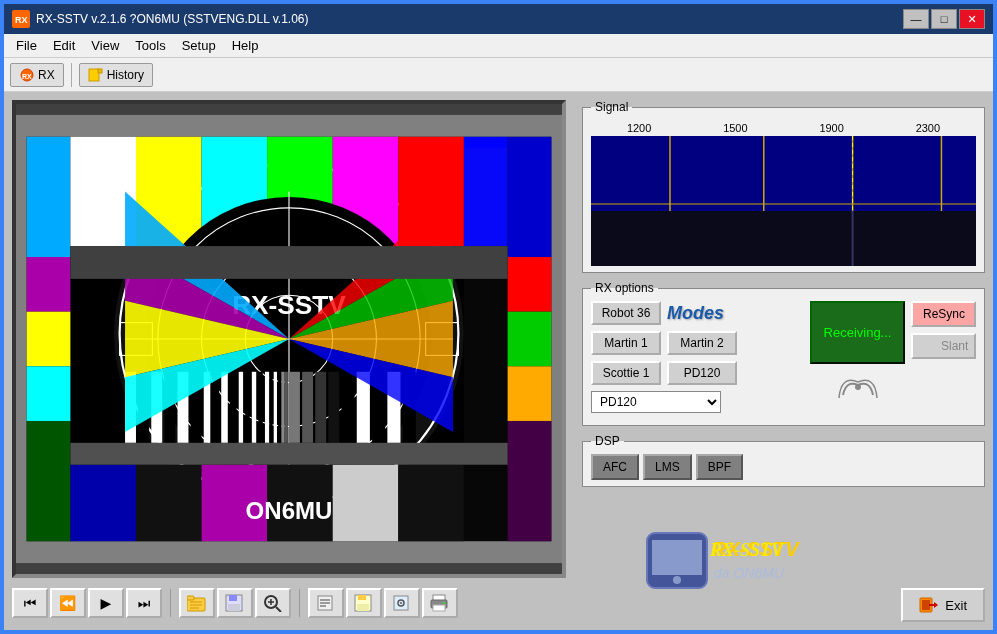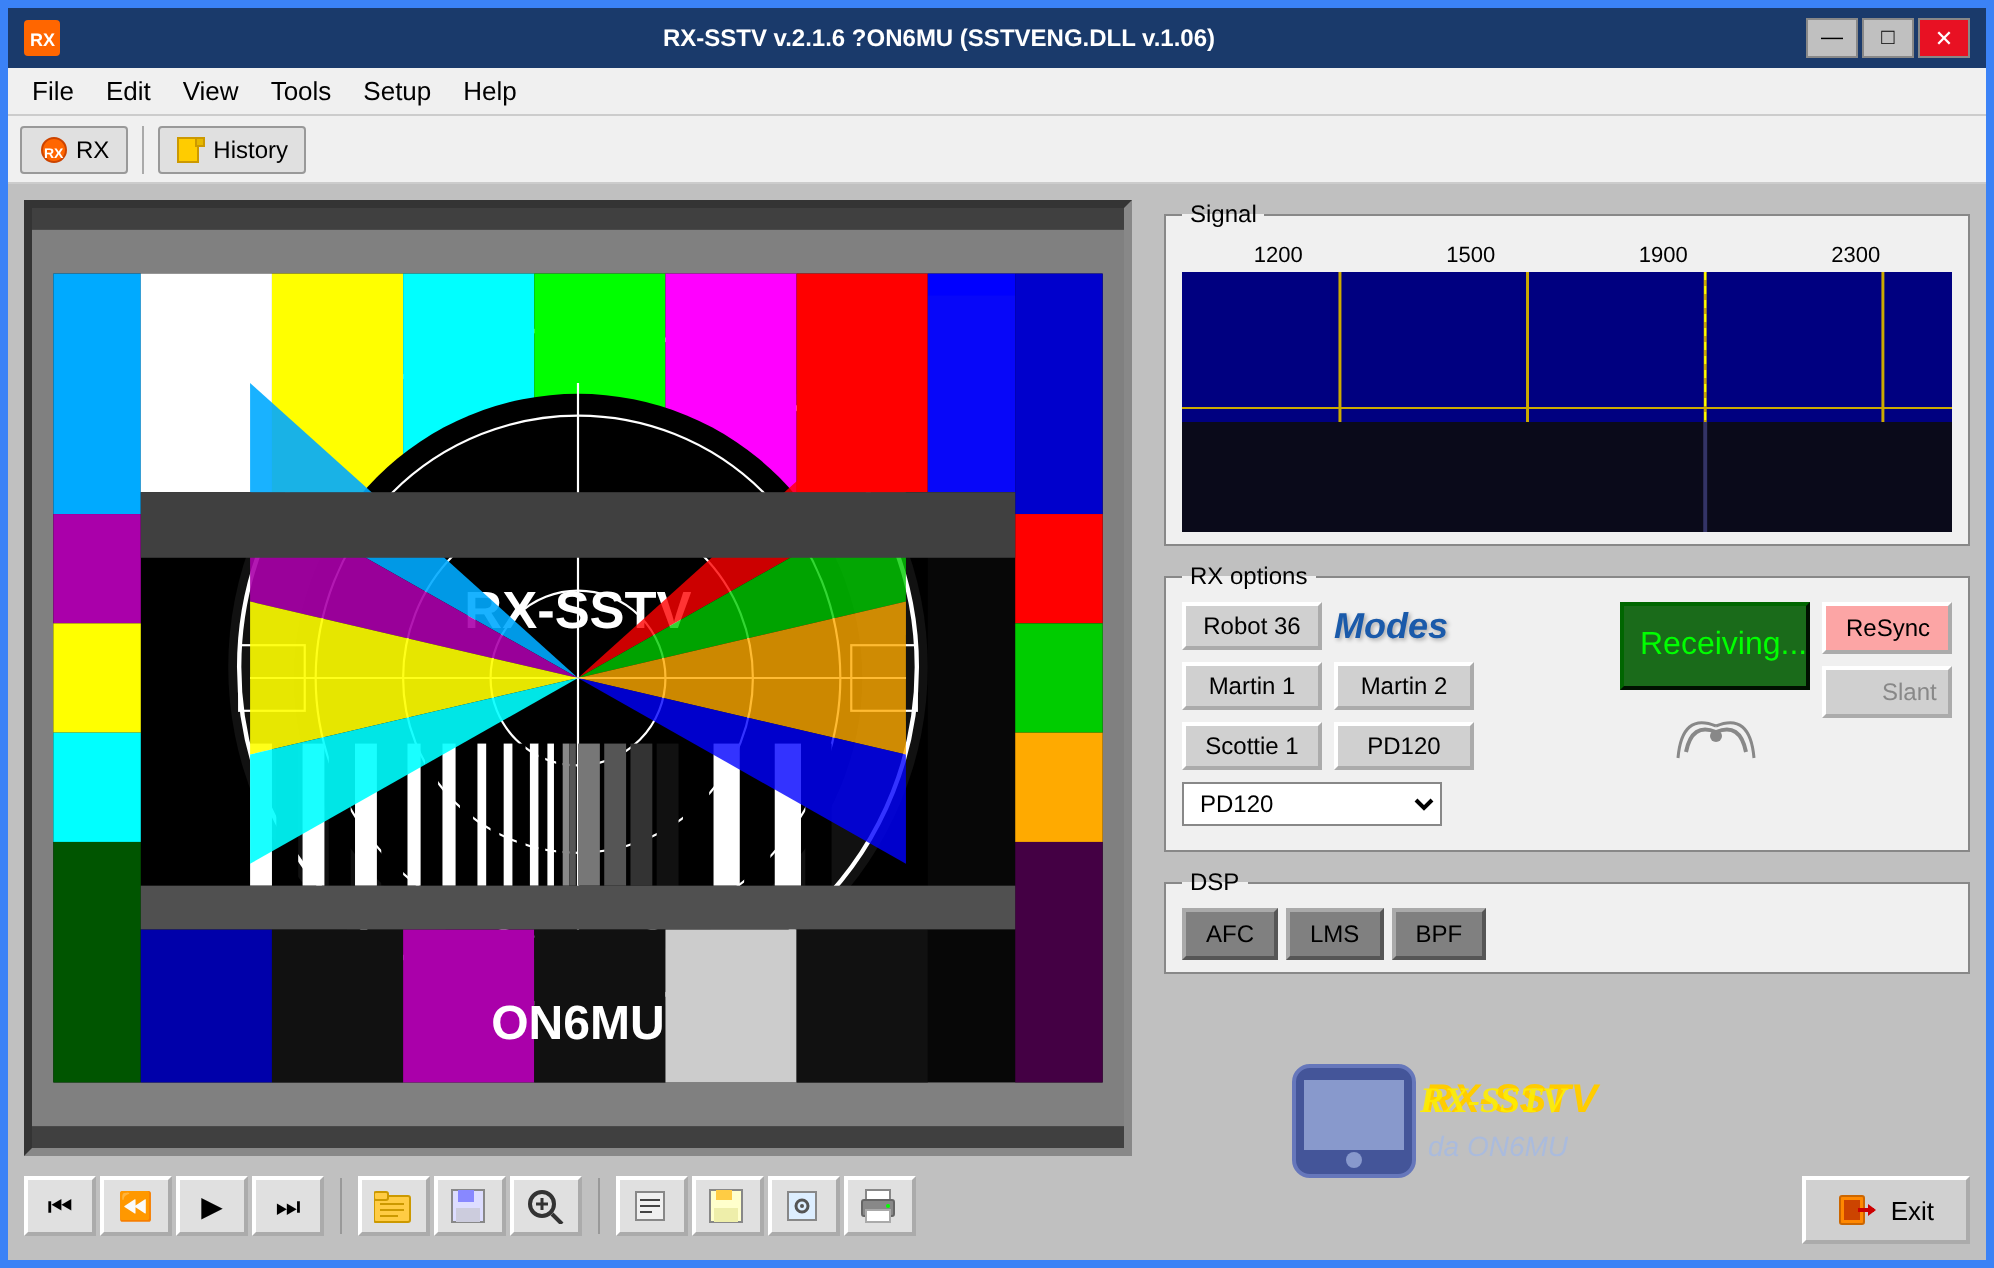--- a/index.html
+++ b/index.html
@@ -41,22 +41,21 @@
       display: flex;
       align-items: center;
       justify-content: center;
       color: white;
       font-size: 10px;
       font-weight: bold;
     }
     .title-bar-text {
       flex: 1;
       font-size: 12px;
-      font-weight: bold;
-      text-align: center;
+      font-weight: normal;
     }
     .title-bar-buttons {
       display: flex;
       gap: 2px;
     }
     .title-btn {
       width: 26px;
       height: 20px;
       background: #c0c0c0;
       border: 1px solid #888;
@@ -606,21 +605,21 @@
                 <option>Scottie 1</option>
                 <option>Scottie 2</option>
               </select>
             </div>
           </div>
 
           <div class="rx-right">
             <div class="rx-right-top">
 
               <div style="display:flex;flex-direction:column;gap:6px;align-items:center;">
-                <button class="receiving-btn" style="background:#1a6b1a;color:#00ff00;border:2px outset #006600;padding:11px 8px;font-size:16px;width:95px;text-align:center;">Receiving...</button>
+                <button class="receiving-btn" style="background:#1a6b1a;color:#00ff00;border:2px outset #006600;padding:22px 8px;font-size:13px;width:95px;text-align:center;">Receiving...</button>
                 <div class="antenna-icon">
                   <svg width="50" height="30" viewBox="0 0 50 30">
 
                     <path d="M10,25 Q13,10 25,15" fill="none" stroke="#888" stroke-width="2"></path>
                     <path d="M6,28 Q8,5 25,12" fill="none" stroke="#888" stroke-width="1.5"></path>
                     <path d="M40,25 Q37,10 25,15" fill="none" stroke="#888" stroke-width="2"></path>
                     <path d="M44,28 Q42,5 25,12" fill="none" stroke="#888" stroke-width="1.5"></path>
                     <circle cx="25" cy="17" r="3" fill="#888"></circle>
                   </svg>
                 </div>

